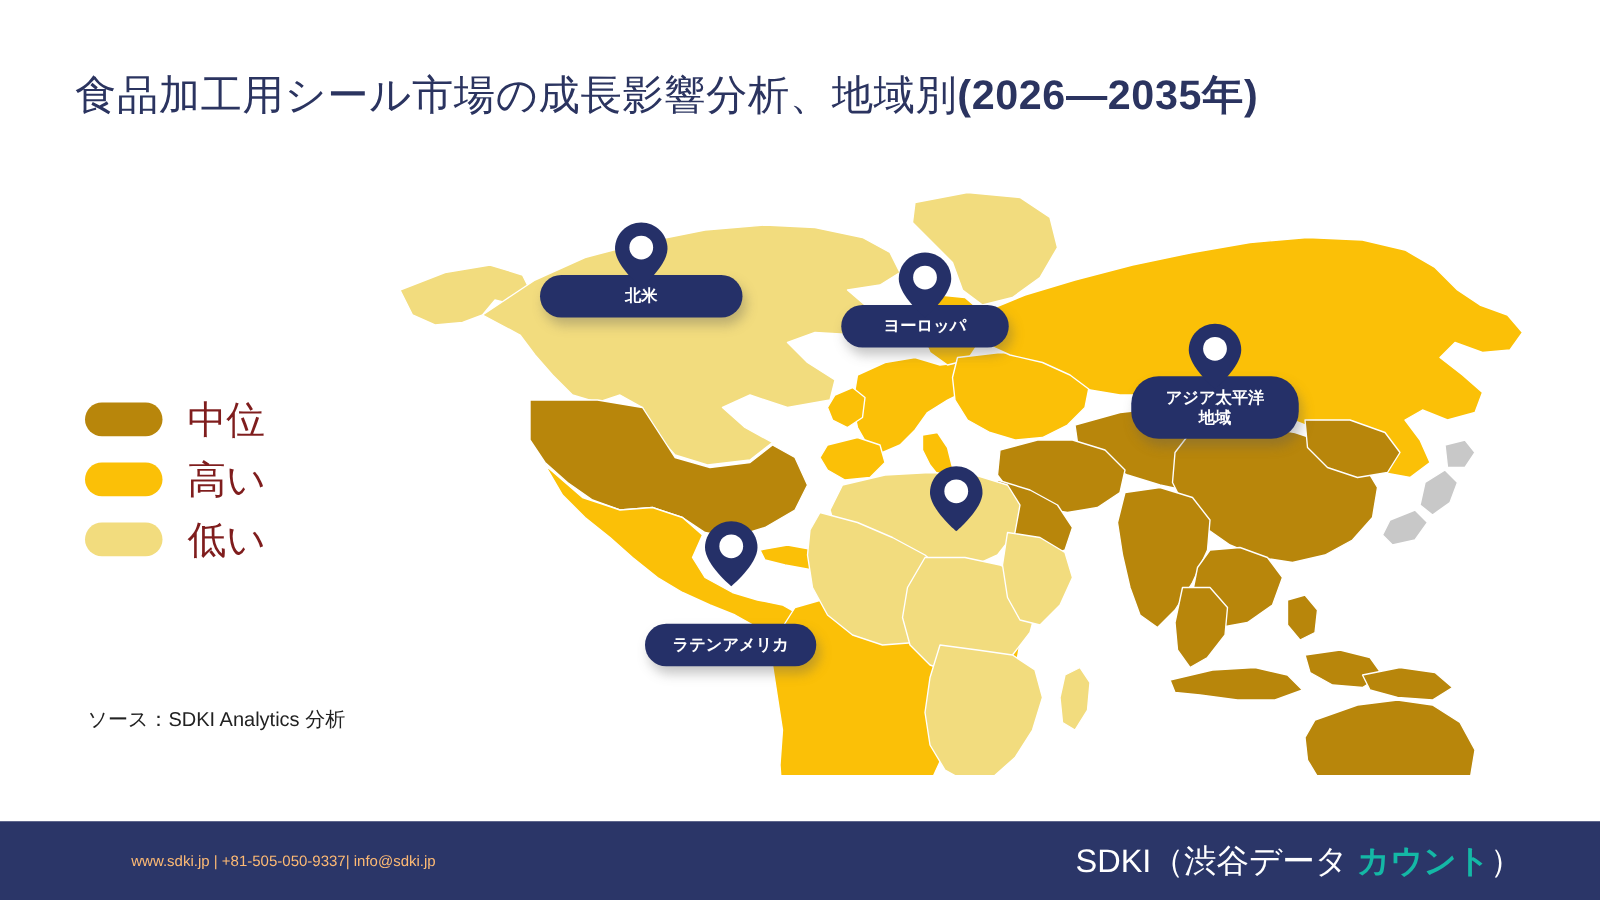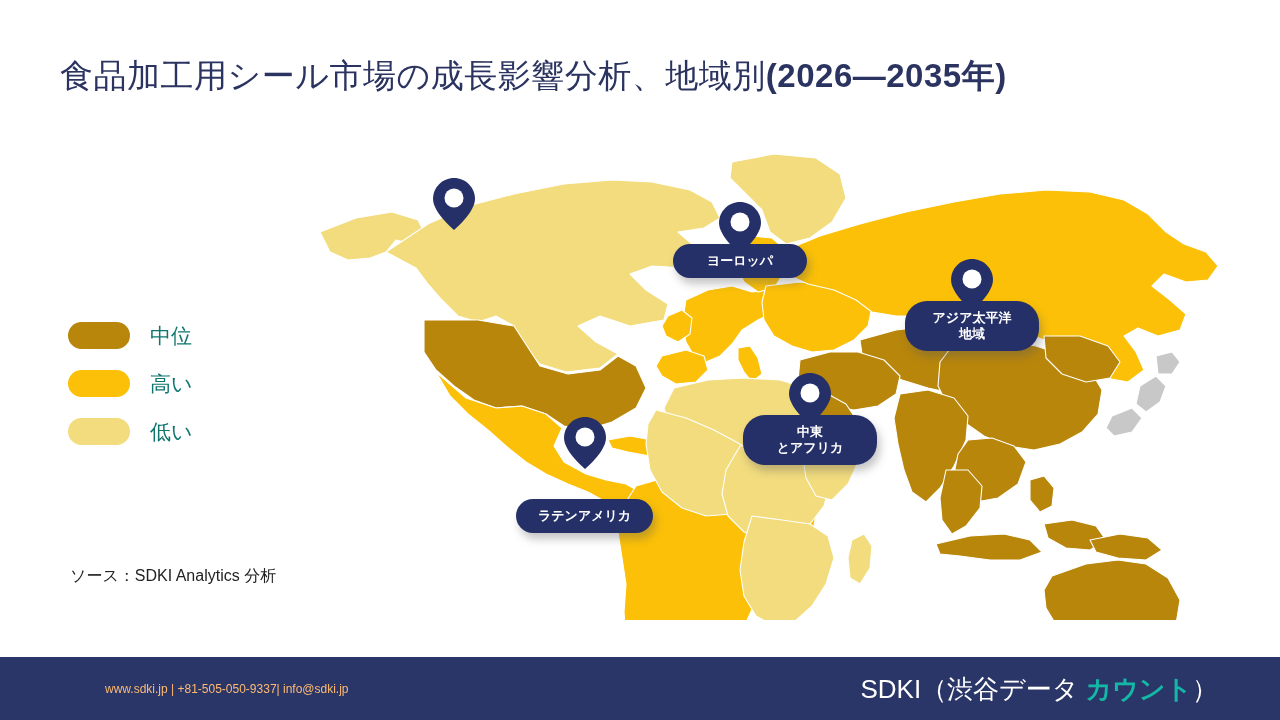--- a/index.html
+++ b/index.html
@@ -44,22 +44,22 @@
     margin-bottom: 2px;
   }
   .legend-swatch {
     width: 62px;
     height: 27px;
     border-radius: 14px;
     flex: 0 0 auto;
   }
   .legend-label {
     margin-left: 20px;
-    font-size: 21px;
-    color: #0f766e;
+    font-size: 31px;
+    color: #7f1d1d;
     line-height: 1;
     white-space: nowrap;
   }
 
   
   .source-note {
     position: absolute;
     left: 70px;
     top: 566px;
     font-size: 16px;
@@ -251,20 +251,21 @@
   </svg>
 </div>
 
 <div class="pin-group" id="pin-north-america">
   <span class="pin-marker">
     <svg viewBox="0 0 44 56" width="44" height="56" xmlns="http://www.w3.org/2000/svg">
       <path d="M22 2 C10.4 2 1 11.4 1 23 C1 36.5 22 54 22 54 C22 54 43 36.5 43 23 C43 11.4 33.6 2 22 2 Z" fill="#253068"></path>
       <circle cx="22" cy="22" r="9.5" fill="#ffffff"></circle>
     </svg>
   </span>
+  <span class="pin-label">北米</span>
 </div>
 
 <div class="pin-group" id="pin-europe">
   <span class="pin-marker">
     <svg viewBox="0 0 44 56" width="44" height="56" xmlns="http://www.w3.org/2000/svg">
       <path d="M22 2 C10.4 2 1 11.4 1 23 C1 36.5 22 54 22 54 C22 54 43 36.5 43 23 C43 11.4 33.6 2 22 2 Z" fill="#253068"></path>
       <circle cx="22" cy="22" r="9.5" fill="#ffffff"></circle>
     </svg>
   </span>
   <span class="pin-label">ヨーロッパ</span>
@@ -291,22 +292,20 @@
   <span class="pin-label">ラテンアメリカ</span>
 </div>
 
 <div class="pin-group" id="pin-mea">
   <span class="pin-marker">
     <svg viewBox="0 0 44 56" width="44" height="56" xmlns="http://www.w3.org/2000/svg">
       <path d="M22 2 C10.4 2 1 11.4 1 23 C1 36.5 22 54 22 54 C22 54 43 36.5 43 23 C43 11.4 33.6 2 22 2 Z" fill="#253068"></path>
       <circle cx="22" cy="22" r="9.5" fill="#ffffff"></circle>
     </svg>
   </span>
-  <span class="pin-label">中東
-とアフリカ</span>
 </div>
 
 <div class="footer-bar">
   <div class="footer-contact">www.sdki.jp | +81-505-050-9337| info@sdki.jp</div>
   <div class="footer-brand">
     <span>SDKI（渋谷データ </span><span class="brand-accent">カウント</span><span>）</span>
   </div>
 </div>
 
 </body></html>

